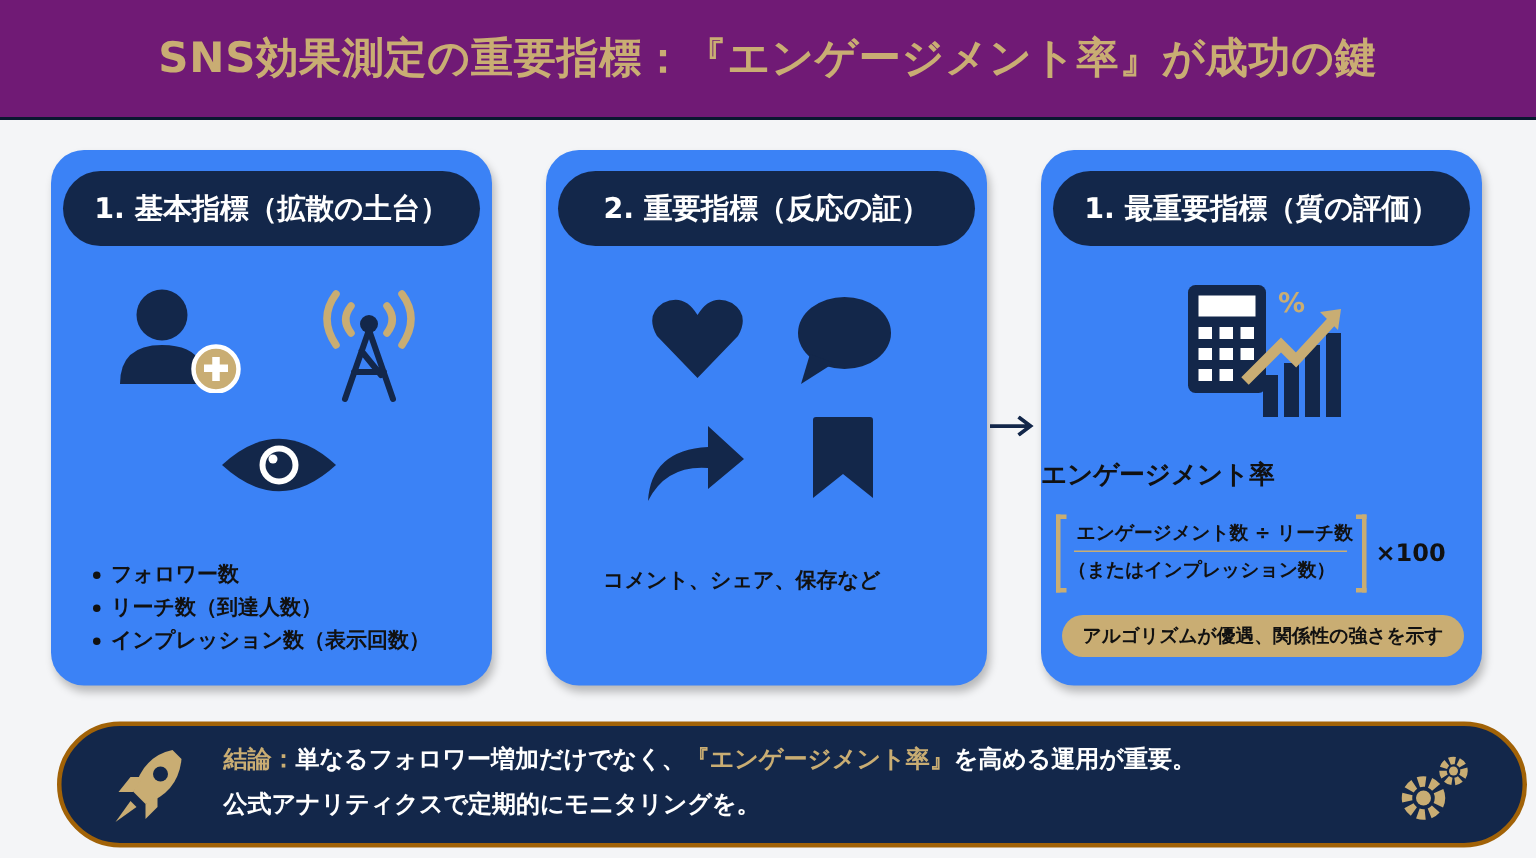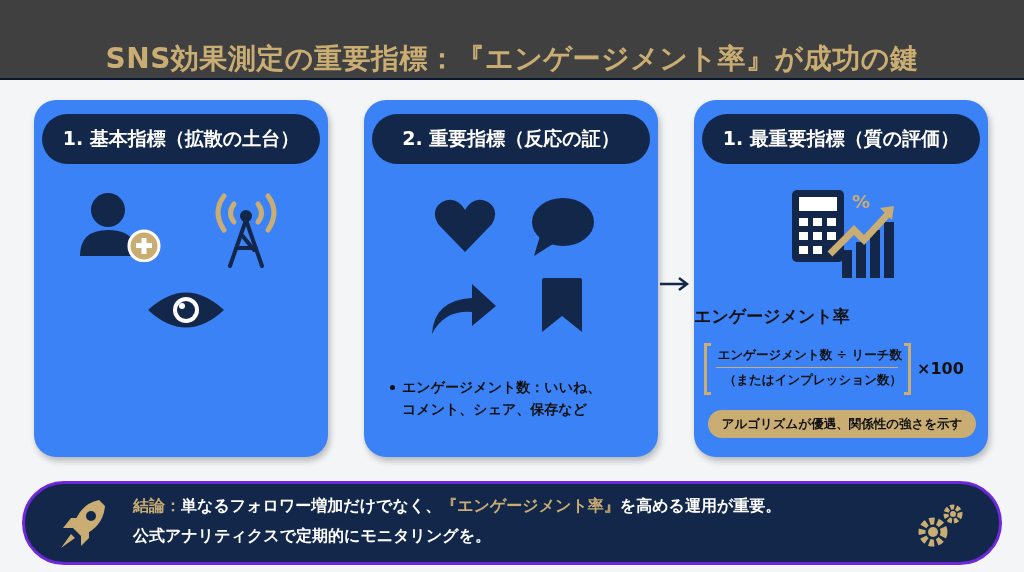--- a/index.html
+++ b/index.html
@@ -1,36 +1,36 @@
 <!DOCTYPE html>
 <html><head>
 <meta charset="utf-8">
 <style>
 *{box-sizing:border-box;margin:0;padding:0}
 body{width:1024px;height:572px;background:#f4f5f7;font-family:"DejaVu Sans",sans-serif;position:relative;overflow:hidden;color:#111}
-.header{position:absolute;left:0;top:0;width:1024px;height:80px;background:#404040;display:flex;align-items:flex-end;justify-content:center;border-bottom:2px solid #0a1730}
+.header{position:absolute;left:0;top:0;width:1024px;height:80px;background:#701a75;display:flex;align-items:center;justify-content:center;border-bottom:2px solid #0a1730}
 .header h1{color:#c9ad73;font-size:28px;font-weight:bold;letter-spacing:0.5px}
 .card{position:absolute;top:100px;width:294px;height:357px;background:#3b82f6;border-radius:22px;box-shadow:2px 4px 6px rgba(0,0,0,0.25)}
 .card .pill{position:absolute;left:8px;top:14px;width:278px;height:50px;background:#13274a;border-radius:25px;color:#fff;font-size:19px;font-weight:bold;display:flex;align-items:center;justify-content:center}
 .icon{position:absolute}
 .list{position:absolute;list-style:none;font-size:14px;font-weight:bold;line-height:22px}
 .list li{position:relative;padding-left:14px}
 .list li:before{content:"";position:absolute;left:2px;top:9px;width:5px;height:5px;border-radius:50%;background:#111}
 .arrow{position:absolute;left:660px;top:277px;width:30px;height:14px}
 .rate-title{position:absolute;left:0;width:100%;top:205px;text-align:left;font-size:17px;font-weight:bold}
 .formula{position:absolute;left:10px;top:243px;width:276px;height:52px}
 .fbr{position:absolute;top:0;width:7px;height:52px;border:3px solid #c9ad73}
 .fbr.l{left:0;border-right:none}
 .fbr.r{left:200px;border-left:none}
 .num{position:absolute;left:8px;width:190px;top:4px;text-align:right;font-size:12.5px;font-weight:bold}
 .fline{position:absolute;left:12px;width:182px;top:24px;height:1px;background:#c9ad73}
-.den{position:absolute;left:8px;width:190px;top:29px;text-align:right;font-size:12.5px;font-weight:bold}
+.den{position:absolute;left:8px;width:190px;top:29px;text-align:left;font-size:12.5px;font-weight:bold}
 .times{position:absolute;left:213px;top:16px;font-size:16px;font-weight:bold}
 .tag{position:absolute;left:14px;top:310px;width:268px;height:28px;background:#c9ad73;border-radius:14px;font-size:12.5px;font-weight:bold;display:flex;align-items:center;justify-content:center;color:#111}
-.footer{position:absolute;left:22px;top:481px;width:980px;height:84px;background:#13274a;border:3px solid #6d28d9;border-radius:42px}
+.footer{position:absolute;left:38px;top:481px;width:980px;height:84px;background:#13274a;border:3px solid #a16207;border-radius:42px}
 .footer .line1{position:absolute;left:108px;top:12px;color:#fff;font-size:16px;font-weight:bold}
 .footer .line2{position:absolute;left:108px;top:42px;color:#fff;font-size:16px;font-weight:bold}
 .gold{color:#c9ad73}
 </style>
 </head>
 <body>
 
 <div class="header" data-name="page-header">
   <h1 data-name="page-title">SNS効果測定の重要指標：『エンゲージメント率』が成功の鍵</h1>
 </div>
@@ -51,39 +51,43 @@
     <path d="M48 16 Q55 25 48 34" stroke="#c9ad73" stroke-width="5" fill="none" stroke-linecap="round"></path>
     <circle cx="36" cy="28" r="6" fill="#13274a"></circle>
     <path d="M36 32 L20 78 M36 32 L52 78 M26 60 L46 60 M31 46 L44 62" stroke="#13274a" stroke-width="4" fill="none" stroke-linecap="round"></path>
   </svg>
   <svg class="icon" style="left:112px;top:185px" width="80" height="50" viewBox="0 0 80 50" data-name="eye-icon">
     <path d="M2 25 Q40 -10 78 25 Q40 60 2 25 Z" fill="#13274a"></path>
     <circle cx="40" cy="25" r="13" fill="#fff"></circle>
     <circle cx="40" cy="25" r="9" fill="#13274a"></circle>
     <circle cx="36" cy="21" r="3" fill="#fff"></circle>
   </svg>
+  <ul class="list" style="left:26px;top:272px" data-name="basic-metrics-list">
+    <li data-name="list-item">フォロワー数</li>
+    <li data-name="list-item">リーチ数（到達人数）</li>
+    <li data-name="list-item">インプレッション数（表示回数）</li>
+  </ul>
 </div>
 
 <div class="card" style="left:364px" data-name="card-important-metrics">
   <div class="pill" data-name="card-title">2. 重要指標（反応の証）</div>
   <svg class="icon" style="left:70px;top:98px" width="62" height="56" viewBox="0 0 62 56" data-name="heart-icon">
     <path d="M31 54 L4 26 Q-4 12 8 4 Q22 -3 31 12 Q40 -3 54 4 Q66 12 58 26 Z" fill="#13274a"></path>
   </svg>
   <svg class="icon" style="left:166px;top:96px" width="66" height="62" viewBox="0 0 66 62" data-name="speech-bubble-icon">
     <ellipse cx="33" cy="26" rx="31" ry="24" fill="#13274a"></ellipse>
     <path d="M10 40 L4 60 L26 46 Z" fill="#13274a"></path>
   </svg>
   <svg class="icon" style="left:66px;top:180px" width="68" height="56" viewBox="0 0 68 56" data-name="share-arrow-icon">
     <path d="M2 54 Q4 20 42 18 L42 4 L66 26 L42 46 L42 32 Q14 30 2 54 Z" fill="#13274a"></path>
   </svg>
   <svg class="icon" style="left:176px;top:176px" width="44" height="58" viewBox="0 0 44 58" data-name="bookmark-icon">
     <path d="M4 2 L40 2 Q42 2 42 4 L42 56 L22 40 L2 56 L2 4 Q2 2 4 2 Z" fill="#13274a"></path>
   </svg>
   <ul class="list" style="left:24px;top:276px" data-name="engagement-list">
-    <li data-name="list-item">エンゲージメント数：いいね、</li>
     <li data-name="list-item-continued" style="padding-left:14px"><span>コメント、シェア、保存など</span></li>
   </ul>
 </div>
 <style>.list li[data-name="list-item-continued"]:before{display:none}</style>
 
 <svg class="arrow" viewBox="0 0 30 14" data-name="arrow-right-icon">
   <path d="M0 7 L26 7 M19 1 L27 7 L19 13" stroke="#13274a" stroke-width="2.5" fill="none"></path>
 </svg>
 
 <div class="card" style="left:694px" data-name="card-most-important-metric">

